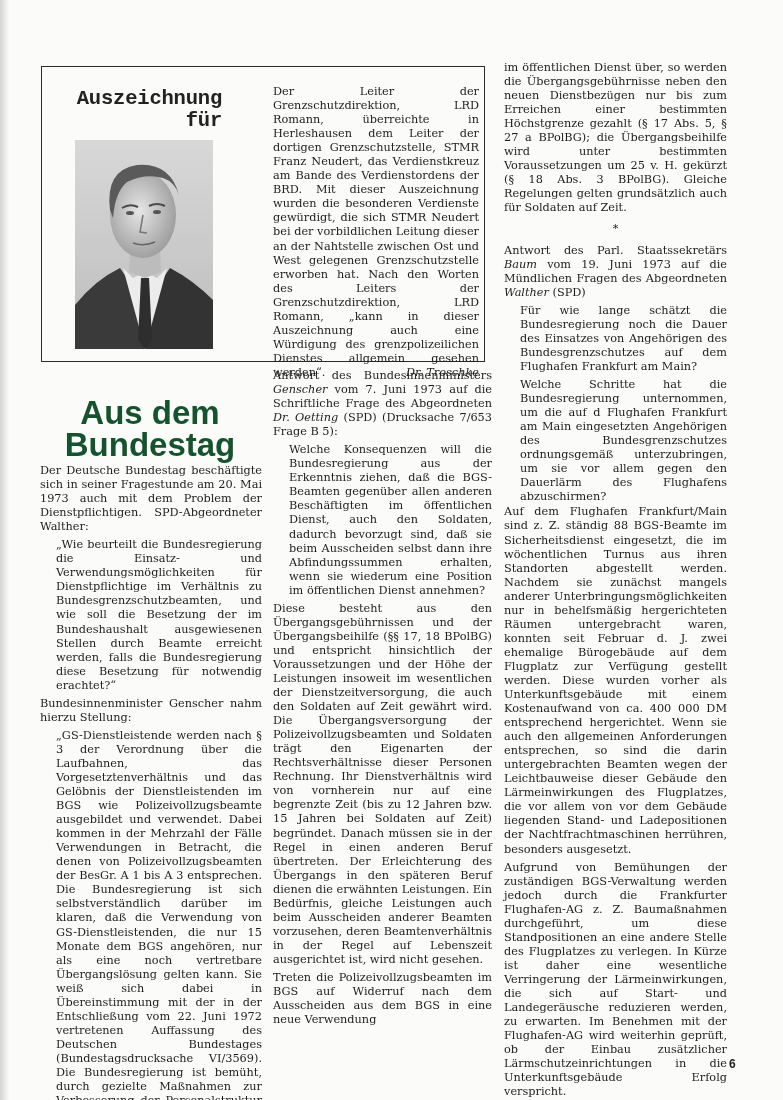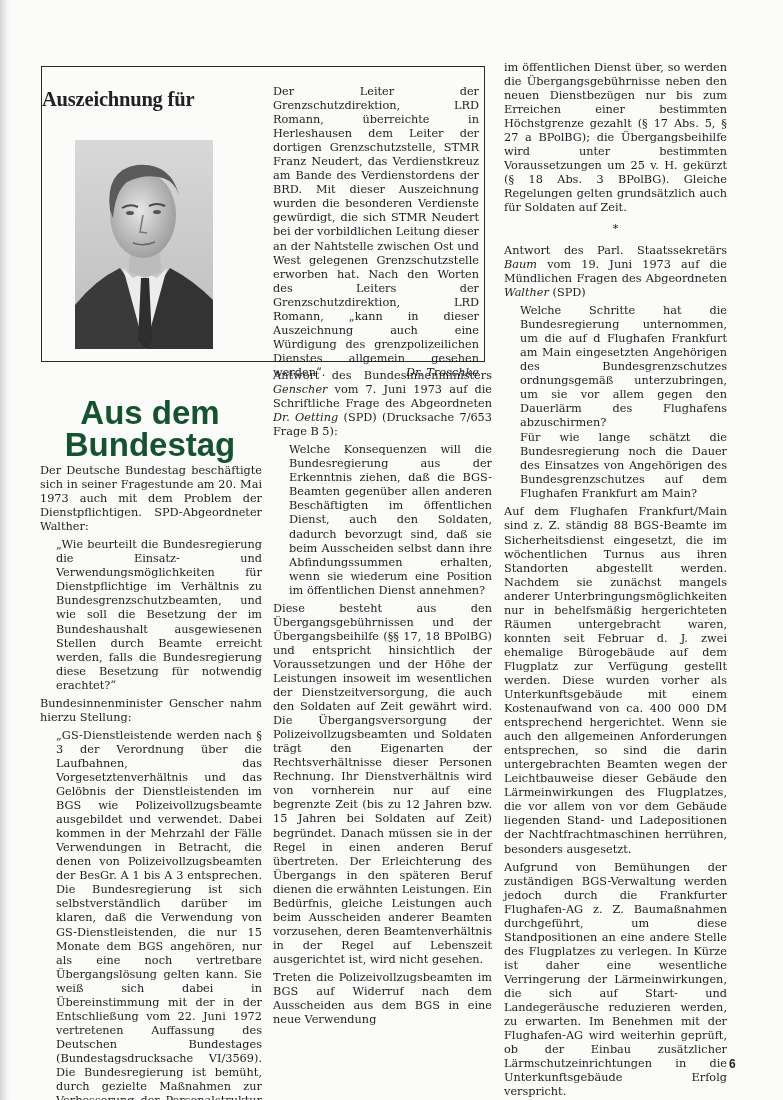--- a/index.html
+++ b/index.html
@@ -11,22 +11,22 @@
   }
   .scanedge {
     position: absolute; left: 0; top: 0; width: 10px; height: 1100px;
     background: linear-gradient(to right, #d4d4d4, #f3f3f3 70%, #fbfbfa);
   }
   .box {
     position: absolute; left: 41px; top: 66px; width: 444px; height: 296px;
     border: 1.5px solid #2a2a2a; box-sizing: border-box;
   }
   .box-title {
-    position: absolute; left: 42px; top: 88px; width: 180px; text-align: left;
-    font-family: Liberation Serif, serif; font-weight: bold;
+    position: absolute; left: 42px; top: 88px; width: 180px; text-align: right;
+    font-family: Liberation Mono, monospace; font-weight: bold;
     font-size: 20.5px; line-height: 22px; color: #222; letter-spacing: -0.2px;
   }
   .photo {
     position: absolute; left: 75px; top: 140px; width: 138px; height: 209px;
     background: #cfcfcf; overflow: hidden;
   }
   .section-title {
     position: absolute; left: 40px; top: 397px; width: 220px; text-align: center;
     font-family: "Liberation Sans", sans-serif; font-weight: bold;
     font-size: 33px; line-height: 32px; color: #14532d;
@@ -113,19 +113,19 @@
   <p><span>Antwort des Bundesinnenministers </span><em>Genscher</em><span> vom 7. Juni 1973 auf die Schriftliche Frage des Abgeordneten </span><em>Dr. Oetting</em><span> (SPD) (Drucksache 7/653 Frage B 5):</span></p>
   <p class="ind">Welche Konsequenzen will die Bundesregierung aus der Erkenntnis ziehen, daß die BGS-Beamten gegenüber allen anderen Beschäftigten im öffentlichen Dienst, auch den Soldaten, dadurch bevorzugt sind, daß sie beim Ausscheiden selbst dann ihre Abfindungssummen erhalten, wenn sie wiederum eine Position im öffentlichen Dienst annehmen?</p>
   <p>Diese besteht aus den Übergangsgebührnissen und der Übergangsbeihilfe (§§ 17, 18 BPolBG) und entspricht hinsichtlich der Voraussetzungen und der Höhe der Leistungen insoweit im wesentlichen der Dienstzeitversorgung, die auch den Soldaten auf Zeit gewährt wird. Die Übergangsversorgung der Polizeivollzugsbeamten und Soldaten trägt den Eigenarten der Rechtsverhältnisse dieser Personen Rechnung. Ihr Dienstverhältnis wird von vornherein nur auf eine begrenzte Zeit (bis zu 12 Jahren bzw. 15 Jahren bei Soldaten auf Zeit) begründet. Danach müssen sie in der Regel in einen anderen Beruf übertreten. Der Erleichterung des Übergangs in den späteren Beruf dienen die erwähnten Leistungen. Ein Bedürfnis, gleiche Leistungen auch beim Ausscheiden anderer Beamten vorzusehen, deren Beamtenverhältnis in der Regel auf Lebenszeit ausgerichtet ist, wird nicht gesehen.</p>
   <p style="margin-bottom:0;">Treten die Polizeivollzugsbeamten im BGS auf Widerruf nach dem Ausscheiden aus dem BGS in eine neue Verwendung</p>
 </div>
 
 <div class="col" style="left:504px; top:61px; width:223px;">
   <p>im öffentlichen Dienst über, so werden die Übergangsgebührnisse neben den neuen Dienstbezügen nur bis zum Erreichen einer bestimmten Höchstgrenze gezahlt (§ 17 Abs. 5, § 27 a BPolBG); die Übergangsbeihilfe wird unter bestimmten Voraussetzungen um 25 v. H. gekürzt (§ 18 Abs. 3 BPolBG). Gleiche Regelungen gelten grundsätzlich auch für Soldaten auf Zeit.</p>
   <p class="star">*</p>
   <p><span>Antwort des Parl. Staatssekretärs </span><em>Baum</em><span> vom 19. Juni 1973 auf die Mündlichen Fragen des Abgeordneten </span><em>Walther</em><span> (SPD)</span></p>
+  <p class="ind">Für wie lange schätzt die Bundesregierung noch die Dauer des Einsatzes von Angehörigen des Bundesgrenzschutzes auf dem Flughafen Frankfurt am Main?</p>
   <p class="ind tight">Welche Schritte hat die Bundesregierung unternommen, um die auf d Flughafen Frankfurt am Main eingesetzten Angehörigen des Bundesgrenzschutzes ordnungsgemäß unterzubringen, um sie vor allem gegen den Dauerlärm des Flughafens abzuschirmen?</p>
-  <p class="ind">Für wie lange schätzt die Bundesregierung noch die Dauer des Einsatzes von Angehörigen des Bundesgrenzschutzes auf dem Flughafen Frankfurt am Main?</p>
   <p>Auf dem Flughafen Frankfurt/Main sind z. Z. ständig 88 BGS-Beamte im Sicherheitsdienst eingesetzt, die im wöchentlichen Turnus aus ihren Standorten abgestellt werden. Nachdem sie zunächst mangels anderer Unterbringungsmöglichkeiten nur in behelfsmäßig hergerichteten Räumen untergebracht waren, konnten seit Februar d. J. zwei ehemalige Bürogebäude auf dem Flugplatz zur Verfügung gestellt werden. Diese wurden vorher als Unterkunftsgebäude mit einem Kostenaufwand von ca. 400 000 DM entsprechend hergerichtet. Wenn sie auch den allgemeinen Anforderungen entsprechen, so sind die darin untergebrachten Beamten wegen der Leichtbauweise dieser Gebäude den Lärmeinwirkungen des Flugplatzes, die vor allem von vor dem Gebäude liegenden Stand- und Ladepositionen der Nachtfrachtmaschinen herrühren, besonders ausgesetzt.</p>
   <p>Aufgrund von Bemühungen der zuständigen BGS-Verwaltung werden jedoch durch die Frankfurter Flughafen-AG z. Z. Baumaßnahmen durchgeführt, um diese Standpositionen an eine andere Stelle des Flugplatzes zu verlegen. In Kürze ist daher eine wesentliche Verringerung der Lärmeinwirkungen, die sich auf Start- und Landegeräusche reduzieren werden, zu erwarten. Im Benehmen mit der Flughafen-AG wird weiterhin geprüft, ob der Einbau zusätzlicher Lärmschutzeinrichtungen in die Unterkunftsgebäude Erfolg verspricht.</p>
 </div>
 
 <div class="pageno">6</div>
 
 </body></html>

